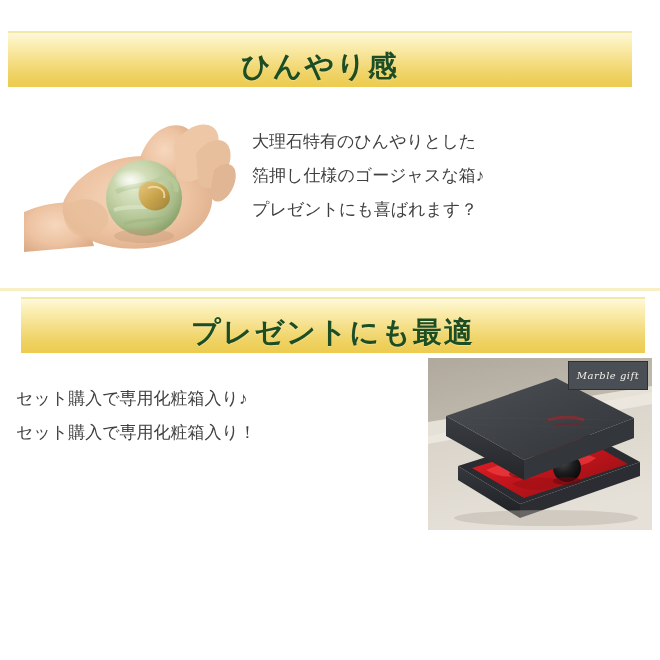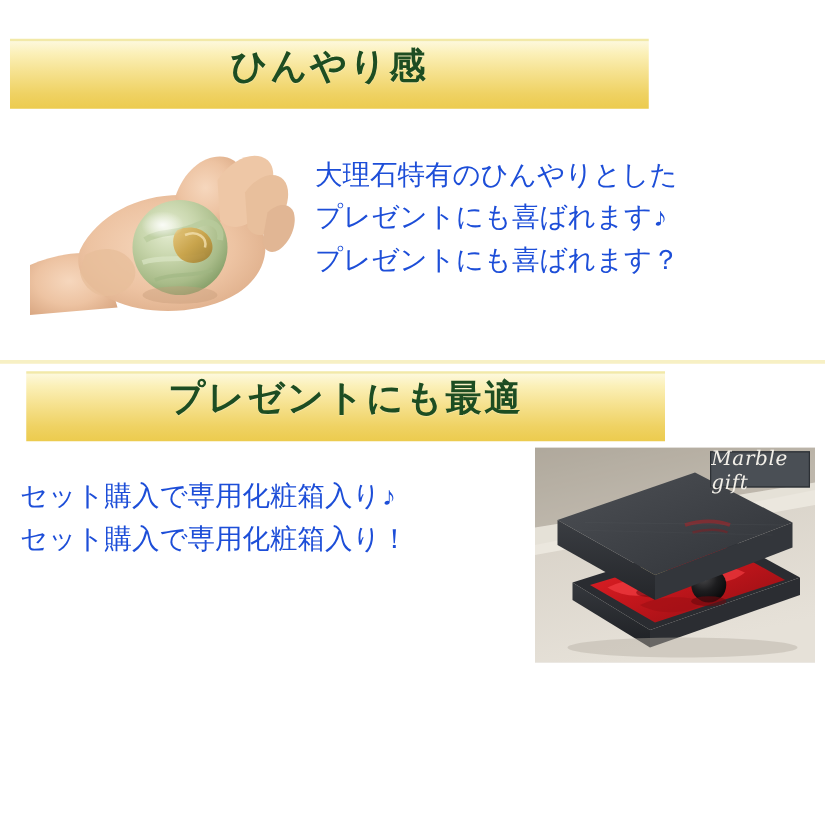--- a/index.html
+++ b/index.html
@@ -12,32 +12,32 @@
     height: 660px;
     overflow: hidden;
     font-family: "Liberation Sans", "DejaVu Sans", sans-serif;
     position: relative;
   }
 
   
   .banner {
     position: absolute;
     left: 8px;
-    width: 511px;
+    width: 624px;
     height: 56px;
     background: linear-gradient(to bottom,
         #fdf8dc 0%,
         #fbf0b8 18%,
         #f6e290 45%,
         #efd263 78%,
         #eccb4e 100%);
     border-top: 2px solid #f2e9a8;
     box-sizing: border-box;
     display: flex;
-    align-items: flex-start;
+    align-items: flex-end;
     justify-content: center;
   }
   .banner-title {
     color: #1d4d22;
     font-size: 29px;
     font-weight: bold;
     letter-spacing: 2px;
     font-family: "DejaVu Sans", "Liberation Sans", sans-serif;
     text-shadow: 0 1px 0 rgba(255,255,255,0.25);
     white-space: nowrap;
@@ -70,24 +70,24 @@
     top: 5px;
     width: 232px;
     height: 160px;
     background: #ffffff;
     overflow: hidden;
   }
   .hand-photo svg { display: block; }
 
   .body-text {
     position: absolute;
-    color: #1d4ed8;
-    font-size: 22px;
+    color: #404040;
+    font-size: 17px;
     line-height: 34px;
-    font-family: Liberation Mono, monospace;
+    font-family: Liberation Serif, serif;
     white-space: nowrap;
   }
   #text-cool {
     left: 252px;
     top: 30px;
   }
 
   
   #section-gift {
     position: absolute;
@@ -119,21 +119,21 @@
     width: 78px;
     height: 27px;
     background: #4a4f55;
     border: 1px solid #2c3035;
     display: flex;
     align-items: center;
     justify-content: center;
   }
   .marble-gift-label span {
     color: #f2efe8;
-    font-size: 16px;
+    font-size: 10px;
     font-style: italic;
     font-family: "DejaVu Serif", "Liberation Serif", serif;
     letter-spacing: 0.5px;
   }
 </style>
 </head>
 <body>
 
 <div class="banner" id="banner-cool">
   <div class="banner-title">ひんやり感</div>
@@ -199,21 +199,21 @@
       <ellipse cx="106" cy="80" rx="17" ry="11" fill="url(#shine)"></ellipse>
 
       <ellipse cx="120" cy="136" rx="30" ry="7" fill="#c59a78" opacity="0.4"></ellipse>
 
       <circle cx="120" cy="98" r="38" fill="none" stroke="#8f a56e" stroke-width="0"></circle>
     </svg>
   </div>
 
   <div class="body-text" id="text-cool">
     <div>大理石特有のひんやりとした</div>
-    <div>プレゼントにも喜ばれます♪</div>
+    <div>箔押し仕様のゴージャスな箱♪</div>
     <div>プレゼントにも喜ばれます？</div>
   </div>
 </div>
 
 <div class="divider" id="divider-mid"></div>
 
 <div class="banner" id="banner-gift">
   <div class="banner-title">プレゼントにも最適</div>
 </div>
 

